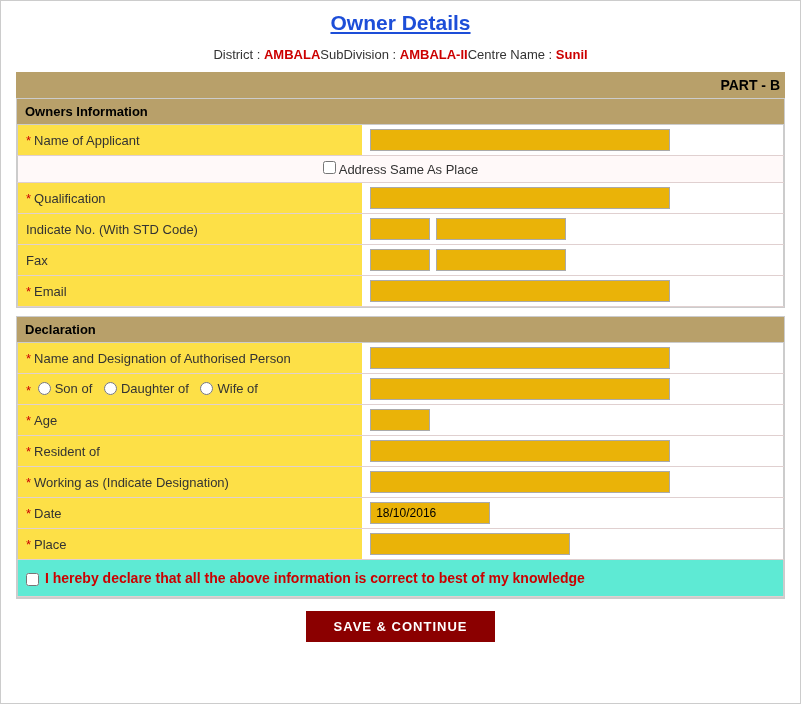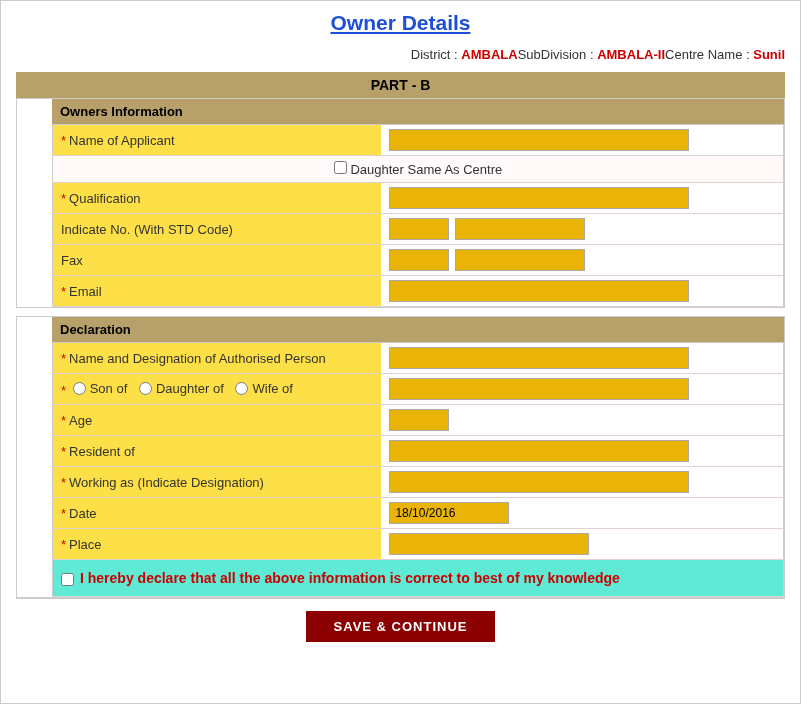--- a/index.html
+++ b/index.html
@@ -19,29 +19,29 @@
     .page-title {
       text-align: center;
       font-size: 21px;
       font-weight: bold;
       text-decoration: underline;
       margin-bottom: 12px;
       color: #1d4ed8;
     }
     .meta-row {
       display: flex;
-      justify-content: flex-end;
+      justify-content: center;
       margin-bottom: 10px;
       font-size: 13px;
     }
     .meta-label { color: #333; font-weight: normal; }
     .meta-value { color: #c00; font-weight: bold; }
     .part-header {
       background: #b8a06a;
-      text-align: center;
+      text-align: right;
       font-weight: bold;
       padding: 5px;
       font-size: 14px;
       color: #000;
       margin-bottom: 0;
     }
     .section-header {
       background: #b8a06a;
       font-weight: bold;
       padding: 5px 8px;
@@ -134,21 +134,20 @@
       font-weight: bold;
       letter-spacing: 1px;
       cursor: pointer;
       text-transform: uppercase;
     }
     .radio-group { display: inline-flex; align-items: center; gap: 4px; margin-right: 8px; }
     .tel-group { display: flex; gap: 6px; align-items: center; }
     .section-table-wrapper {
       border: 1px solid #ccc;
       margin-bottom: 0;
-      padding-left: 35px;
     }
   </style>
 </head>
 <body>
 
 <div class="page-wrapper">
 
   <div class="page-title">Owner Details</div>
 
   <div class="meta-row">
@@ -176,21 +175,21 @@
         <td class="label-col">
           <span class="required-star">*</span><span>Name of Applicant</span>
         </td>
         <td class="input-col">
           <input type="text" class="name-input" style="">
         </td>
       </tr>
       <tr>
         <td colspan="2" class="address-same-row">
           <input type="checkbox" style="">
-          <span>Daughter Same As Centre</span>
+          <span>Address Same As Place</span>
         </td>
       </tr>
       <tr>
         <td class="label-col">
           <span class="required-star">*</span><span>Qualification</span>
         </td>
         <td class="input-col">
           <input type="text" class="qual-input" style="">
         </td>
       </tr>

